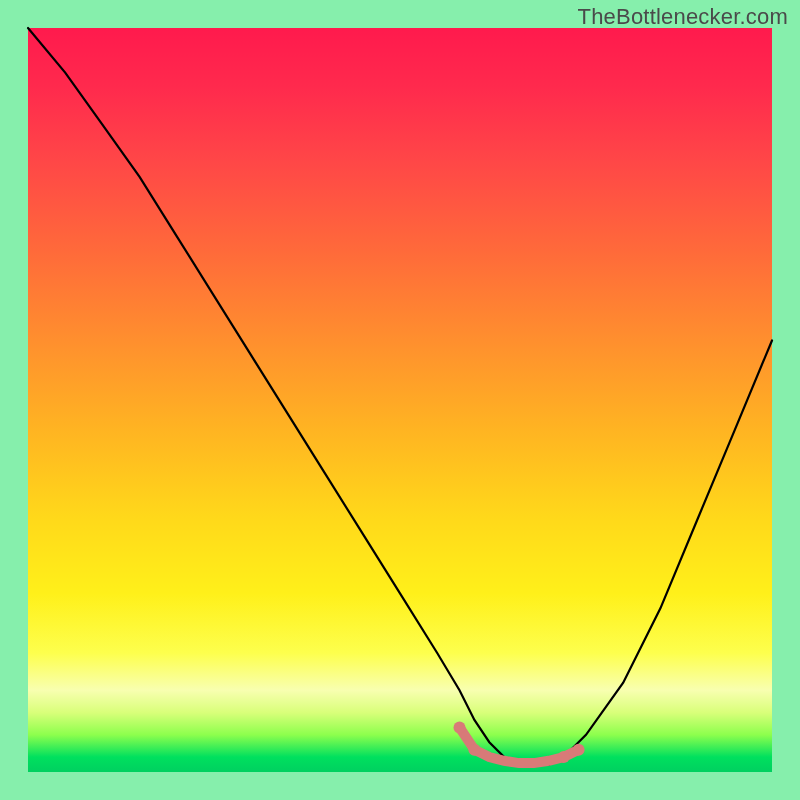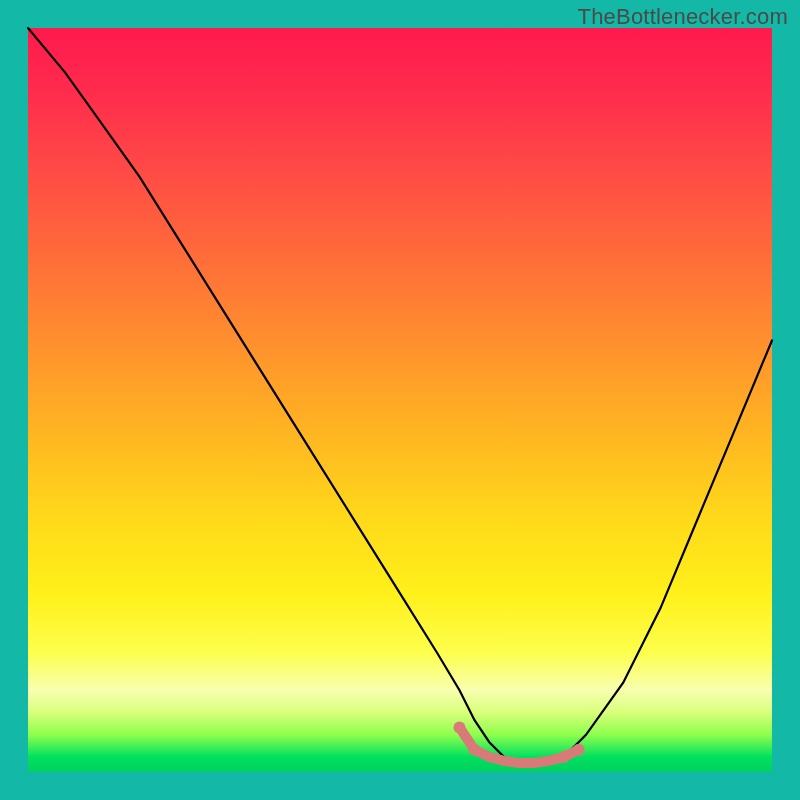--- a/index.html
+++ b/index.html
@@ -10,21 +10,21 @@
     background: #000;
     overflow: hidden;
     font-family: -apple-system, BlinkMacSystemFont, "Segoe UI", Arial, sans-serif;
   }
   .frame {
     position: absolute;
     left: 0;
     top: 0;
     width: 800px;
     height: 800px;
-    background: #14b8a6;
+    background: #86efac;
   }
   .plot {
     position: absolute;
     left: 28px;
     top: 28px;
     width: 744px;
     height: 744px;
     
     background: linear-gradient(to bottom,
       #ff1a4d 0%,

